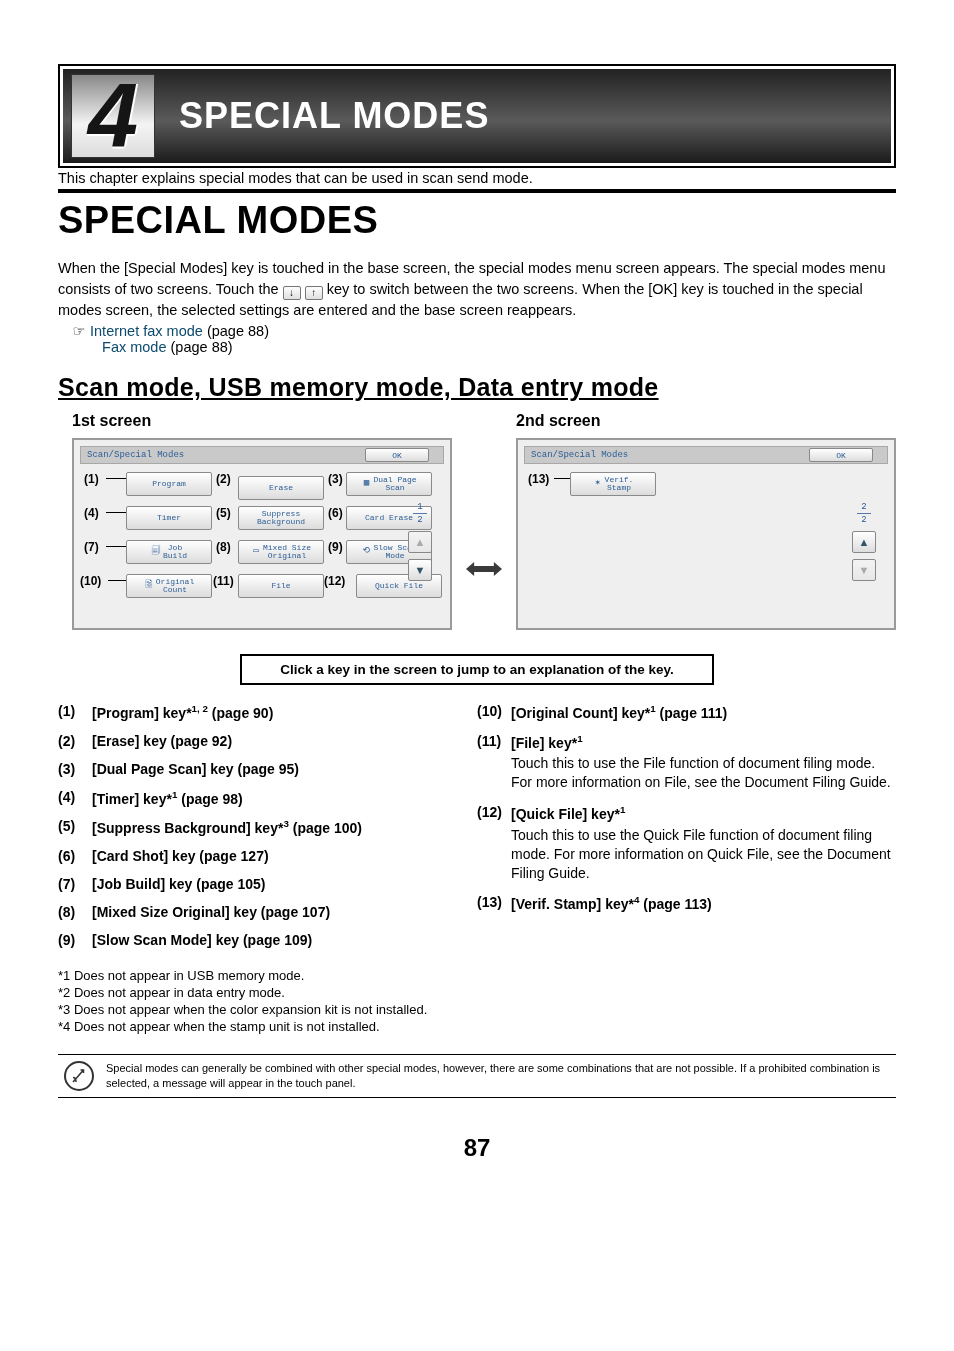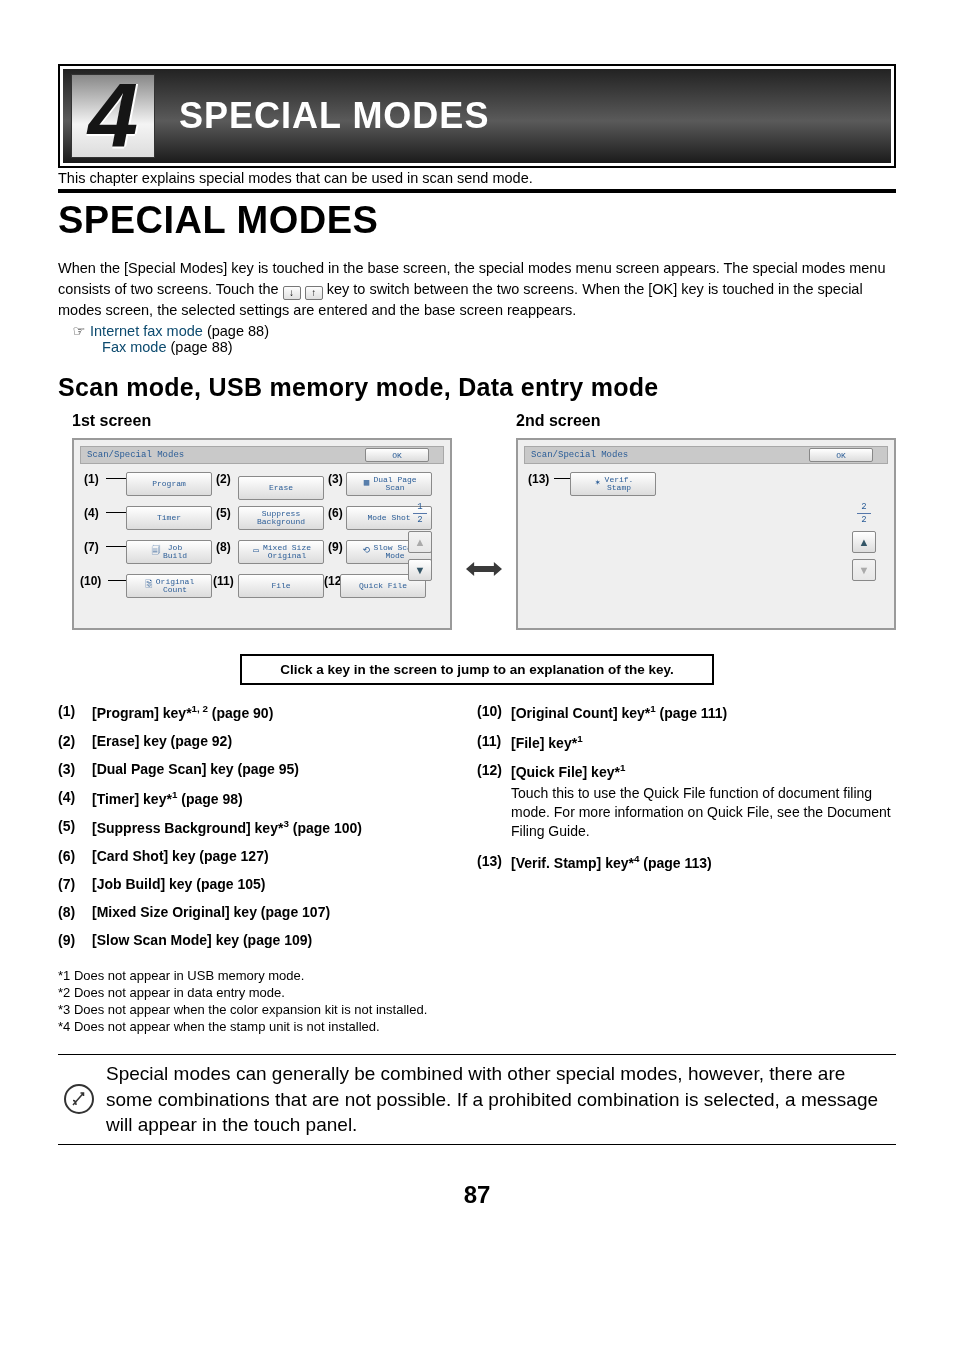--- a/index.html
+++ b/index.html
@@ -63,21 +63,21 @@
 
   .pointer { display: inline-block; width: 14px; text-align: center; }
   .link { color: #0c4a6e; }
 
   .small-btn {
     display:inline-block; width:18px; height:14px; border:1px solid #777;
     background:linear-gradient(#fdfdfd,#e0e0e0); font-size:10px; line-height:12px;
     text-align:center; vertical-align: -2px; border-radius:2px;
   }
 
-  h2.sub-title { font-size: 25px; font-weight: bold; margin: 18px 0 10px 0; letter-spacing: 0.3px;}
+  h2.sub-title { font-size: 25px; font-weight: bold; margin: 18px 0 10px 0; letter-spacing: 0.3px; text-decoration: underline;}
 
   .screens-row { display: flex; align-items: flex-start; }
   .screen-col { flex: 0 0 auto; }
   .screen-head { font-weight: bold; font-size: 16px; margin-bottom: 8px; }
 
   .panel {
     border: 2px solid #9a9a9a;
     background: #efefef;
     width: 380px; height: 192px;
     position: relative;
@@ -148,21 +148,21 @@
     border-top:1px solid #000; border-bottom:1px solid #000;
     margin-top: 20px; padding: 6px 0;
     display:flex; align-items:center;
   }
   .note-icon {
     width:30px; height:30px; border:2px solid #333; border-radius:50%;
     display:flex; align-items:center; justify-content:center; margin: 0 12px 0 6px;
     flex-shrink:0;
   }
   .note-icon svg{ width:18px; height:18px;}
-  .note-text { font-size:19px; line-height:1.35;}
+  .note-text { font-size:11px; line-height:1.35;}
 
   .page-num { text-align:center; font-weight:bold; font-size:24px; margin-top: 36px;}
 </style>
 </head>
 <body>
 
 <div class="chapter-banner">
   <div class="chapter-banner-inner">
     <div class="chapter-number-box">
       <span>4</span>
@@ -212,41 +212,41 @@
         <div class="soft-key" style="top:8px;left:266px;white-space:pre-line;"><span class="ic">▦</span><span>Dual Page
 Scan</span></div>
 
         <span class="marker" style="top:42px;left:4px;">(4)</span>
         <div class="lead" style="top:48px;left:26px;width:20px;"></div>
         <div class="soft-key" style="top:42px;left:46px;">Timer</div>
         <span class="marker" style="top:42px;left:136px;">(5)</span>
         <div class="soft-key" style="top:42px;left:158px;white-space:pre-line;">Suppress
 Background</div>
         <span class="marker" style="top:42px;left:248px;">(6)</span>
-        <div class="soft-key" style="top:42px;left:266px;">Mode Shot</div>
+        <div class="soft-key" style="top:42px;left:266px;">Card Erase</div>
 
         <span class="marker" style="top:76px;left:4px;">(7)</span>
         <div class="lead" style="top:82px;left:26px;width:20px;"></div>
         <div class="soft-key" style="top:76px;left:46px;white-space:pre-line;"><span class="ic">🗐</span><span>Job
 Build</span></div>
         <span class="marker" style="top:76px;left:136px;">(8)</span>
         <div class="soft-key" style="top:76px;left:158px;white-space:pre-line;"><span class="ic">▭</span><span>Mixed Size
 Original</span></div>
         <span class="marker" style="top:76px;left:248px;">(9)</span>
         <div class="soft-key" style="top:76px;left:266px;white-space:pre-line;"><span class="ic">⟲</span><span>Slow Scan
 Mode</span></div>
 
         <span class="marker" style="top:110px;left:0px;">(10)</span>
         <div class="lead" style="top:116px;left:28px;width:18px;"></div>
         <div class="soft-key" style="top:110px;left:46px;white-space:pre-line;"><span class="ic">🗟</span><span>Original
 Count</span></div>
         <span class="marker" style="top:110px;left:133px;">(11)</span>
         <div class="soft-key" style="top:110px;left:158px;">File</div>
         <span class="marker" style="top:110px;left:244px;">(12)</span>
-        <div class="soft-key" style="top:110px;left:260px;">Quick File</div>
+        <div class="soft-key" style="top:110px;left:276px;">Quick File</div>
 
         <div class="side-nav" style="top:38px;">
           <div class="pg-ind">1</div>
           <div class="pg-line"></div>
           <div class="pg-ind">2</div>
           <div class="nav-btn dim">▲</div>
           <div class="nav-btn">▼</div>
         </div>
       </div>
     </div>
@@ -324,21 +324,21 @@
         <div class="list-txt"><span>[Slow Scan Mode] key (page 109)</span></div>
       </div>
     </div>
   <div class="list-col" id="right-list">
       <div class="list-item">
         <div class="list-num">(10)</div>
         <div class="list-txt"><span>[Original Count] key*</span><sup>1</sup><span> (page 111)</span></div>
       </div>
       <div class="list-item">
         <div class="list-num">(11)</div>
-        <div class="list-txt"><span>[File] key*</span><sup>1</sup></div>
+        <div class="list-txt"><span>[File] key*</span><sup>1</sup><div class="list-desc">Touch this to use the File function of document filing mode. For more information on File, see the Document Filing Guide.</div></div>
       </div>
       <div class="list-item">
         <div class="list-num">(12)</div>
         <div class="list-txt"><span>[Quick File] key*</span><sup>1</sup><div class="list-desc">Touch this to use the Quick File function of document filing mode. For more information on Quick File, see the Document Filing Guide.</div></div>
       </div>
       <div class="list-item">
         <div class="list-num">(13)</div>
         <div class="list-txt"><span>[Verif. Stamp] key*</span><sup>4</sup><span> (page 113)</span></div>
       </div>
     </div>

